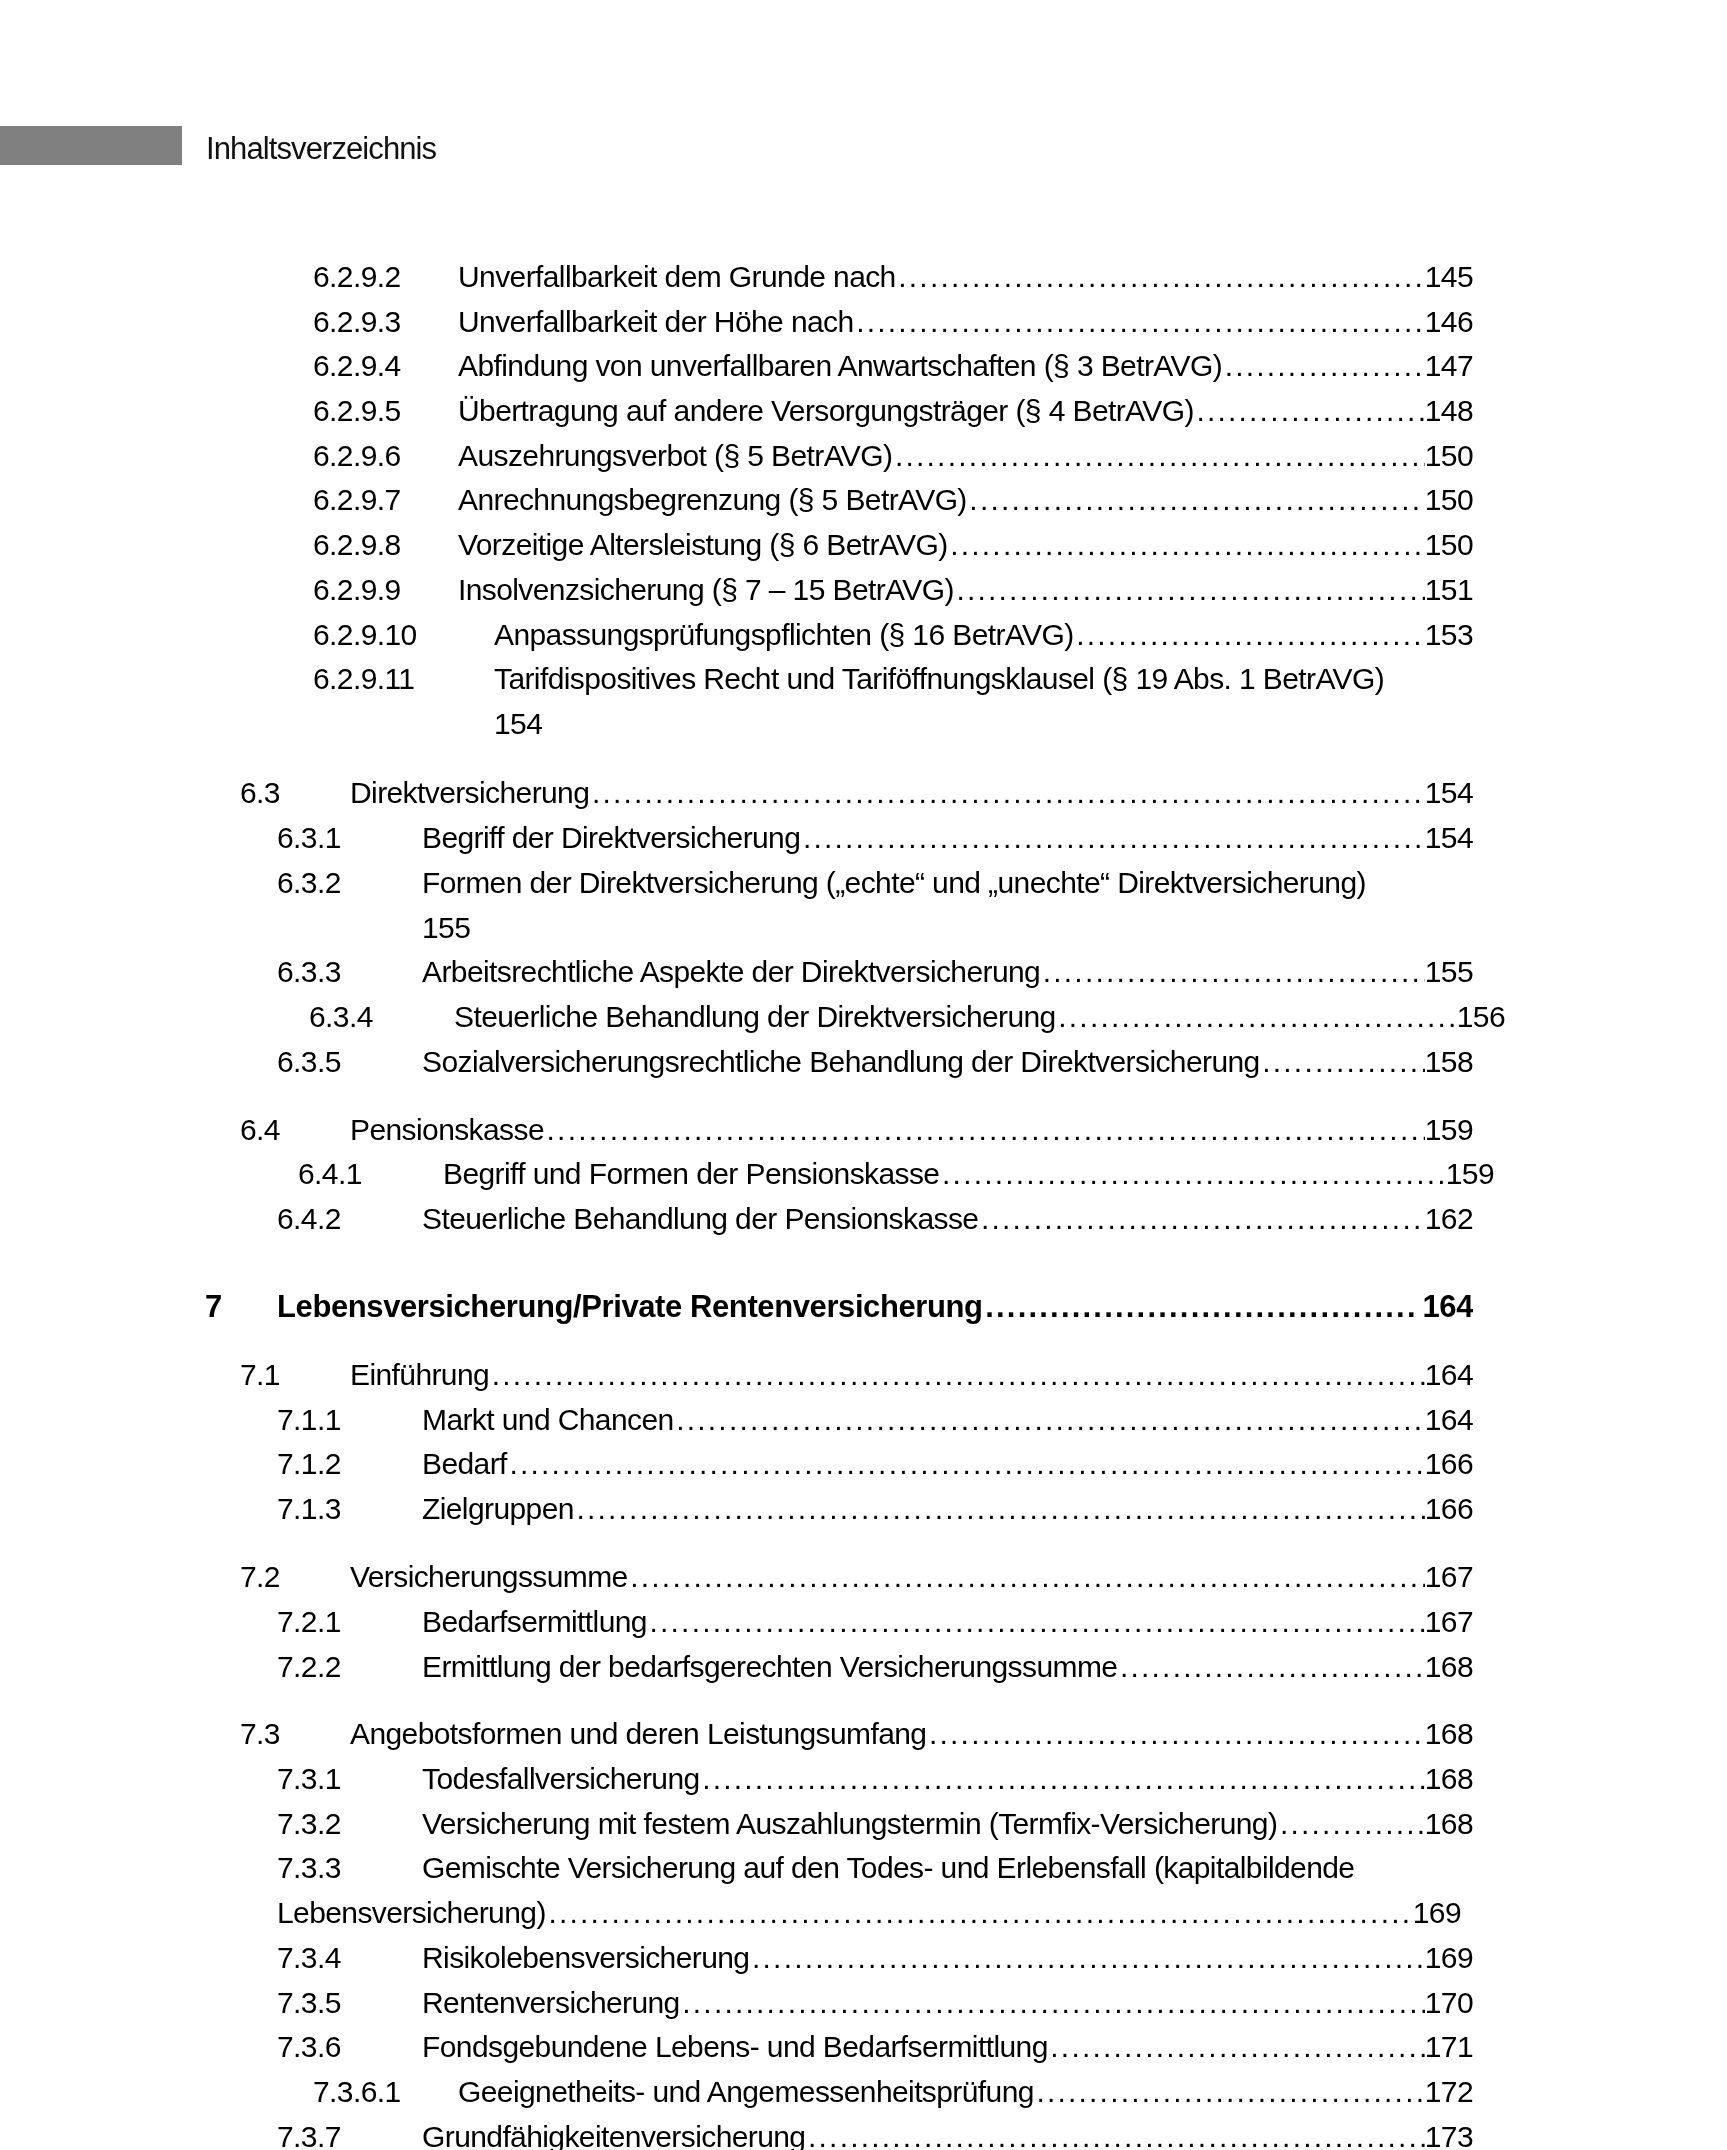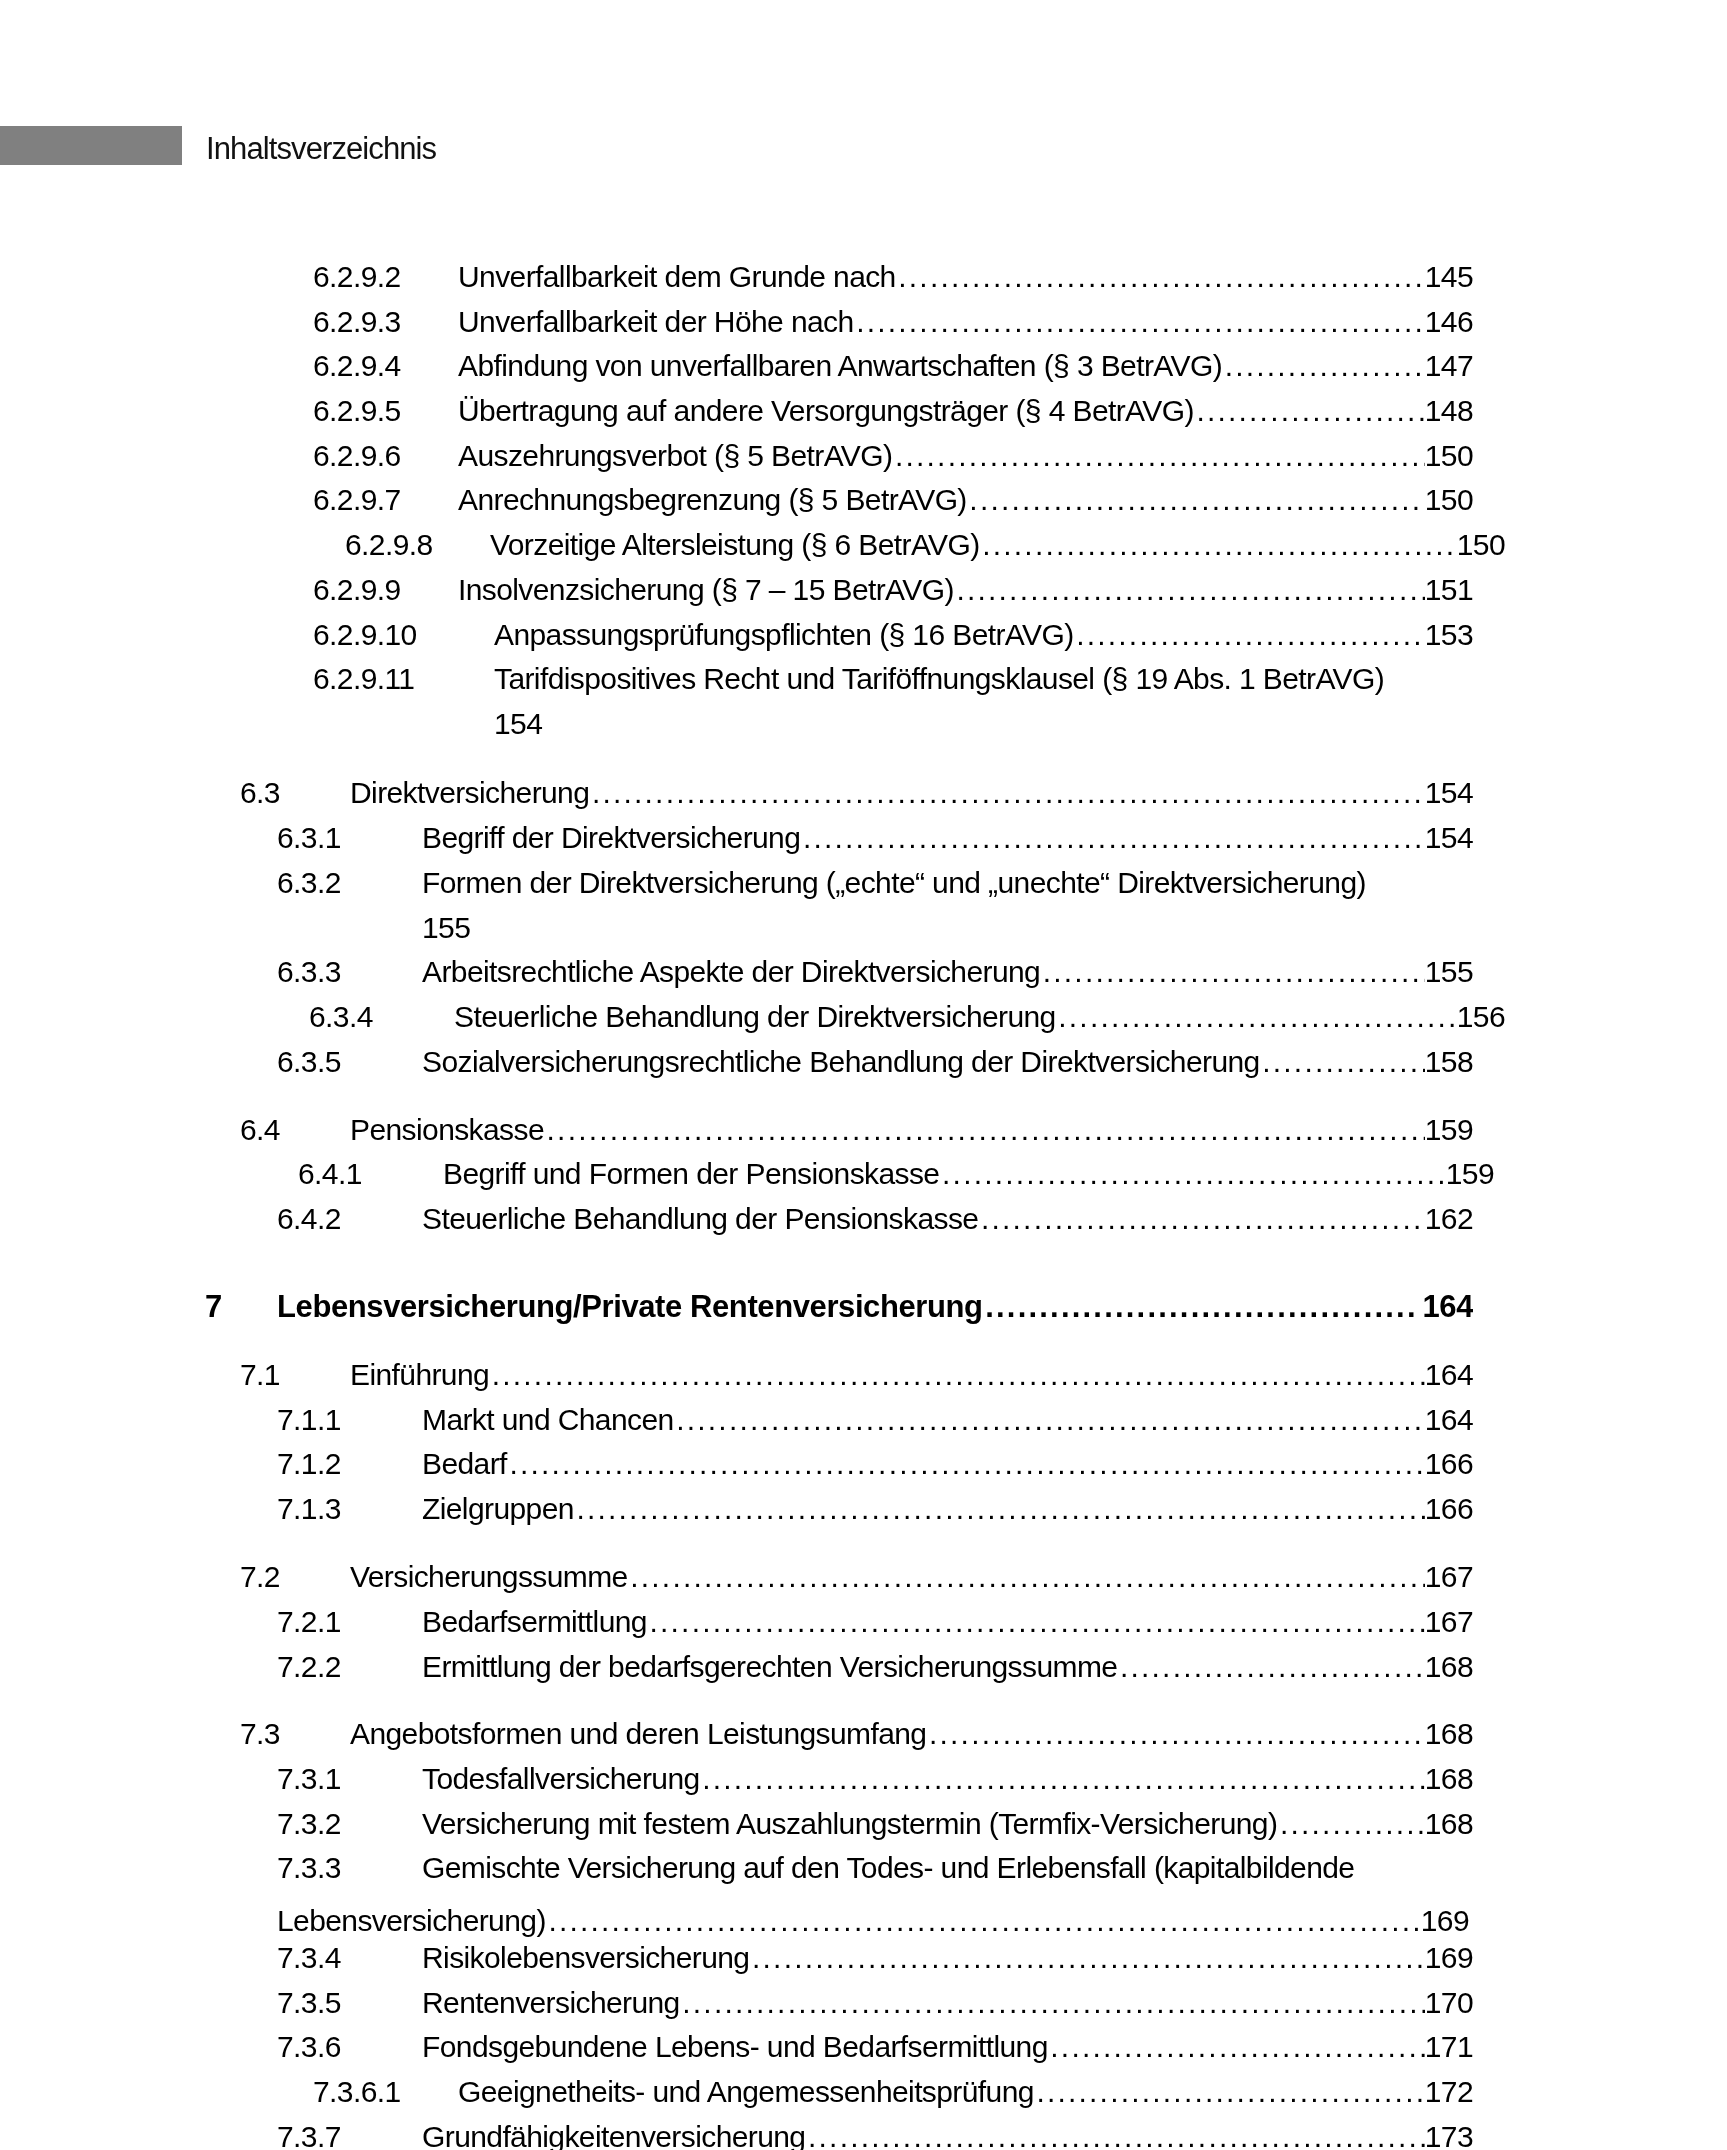--- a/index.html
+++ b/index.html
@@ -70,21 +70,21 @@
     </span>
   </div>
   <div class="row" style="top:480px; left:0; width:1473px;">
     <span class="num" style="left:313px;">6.2.9.7</span>
     <span class="title-wrap" style="left:458px; right:0;">
       <span class="title">Anrechnungsbegrenzung (§ 5 BetrAVG)</span>
       <span class="dots"></span>
       <span class="page">150</span>
     </span>
   </div>
-  <div class="row" style="top:525px; left:0; width:1473px;margin-left:32px;">
+  <div class="row" style="top:525px; left:0; width:1473px;">
     <span class="num" style="left:313px;">6.2.9.8</span>
     <span class="title-wrap" style="left:458px; right:0;">
       <span class="title">Vorzeitige Altersleistung (§ 6 BetrAVG)</span>
       <span class="dots"></span>
       <span class="page">150</span>
     </span>
   </div>
   <div class="row" style="top:570px; left:0; width:1473px;">
     <span class="num" style="left:313px;">6.2.9.9</span>
     <span class="title-wrap" style="left:458px; right:0;">
@@ -273,21 +273,21 @@
       <span class="page">168</span>
     </span>
   </div>
   <div class="row" style="top:1848px; left:0; width:1473px;">
     <span class="num" style="left:277px;">7.3.3</span>
     <span class="title-wrap" style="left:422px; right:0;">
       <span class="title">Gemischte Versicherung auf den Todes- und Erlebensfall (kapitalbildende</span>
     </span>
   </div>
   <div class="row" style="top:1893px; left:0; width:1473px;">
-    <span class="title-wrap" style="left:277px; right:4px;margin-top:8px;">
+    <span class="title-wrap" style="left:277px; right:12px;">
       <span class="title">Lebensversicherung)</span>
       <span class="dots"></span>
       <span class="page">169</span>
     </span>
   </div>
   <div class="row" style="top:1938px; left:0; width:1473px;">
     <span class="num" style="left:277px;">7.3.4</span>
     <span class="title-wrap" style="left:422px; right:0;">
       <span class="title">Risikolebensversicherung</span>
       <span class="dots"></span>

